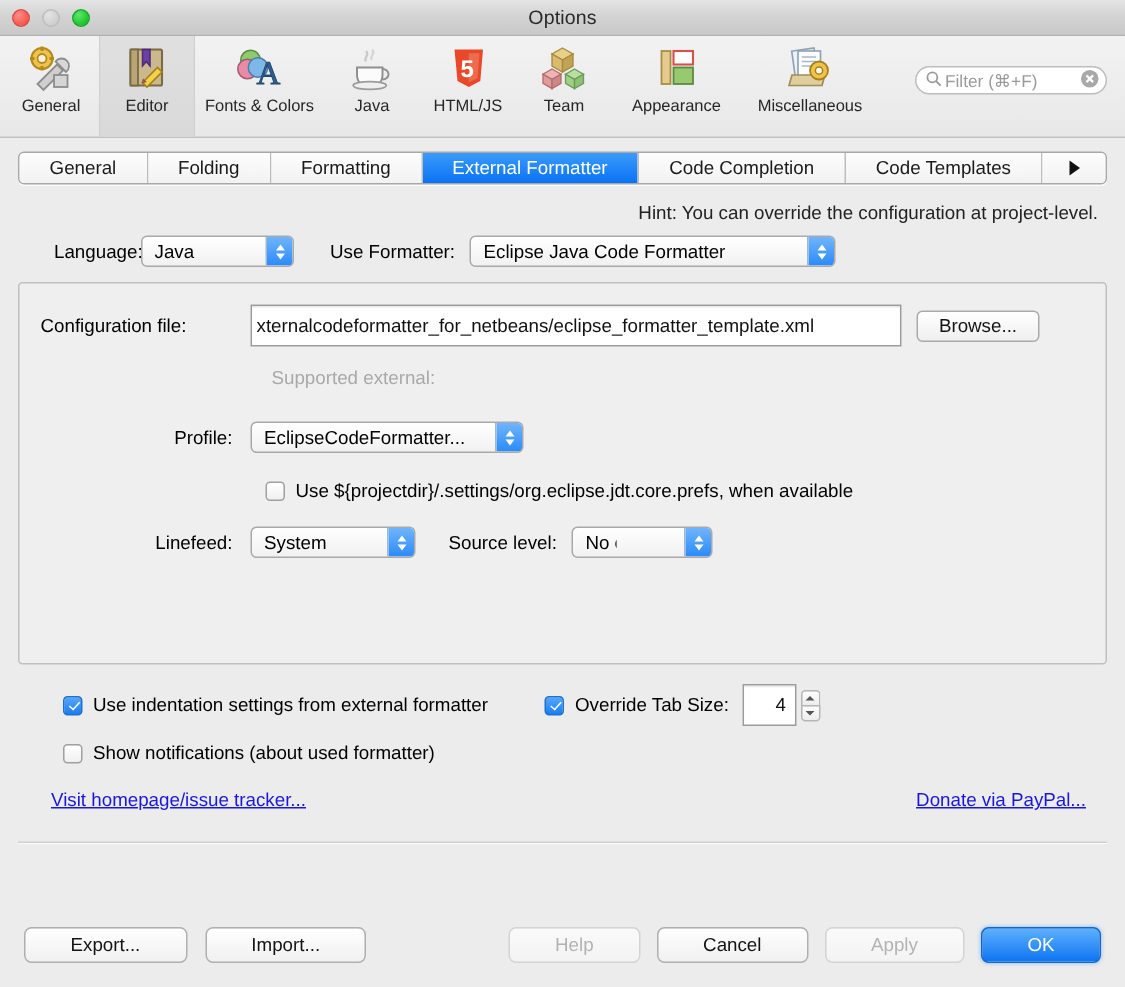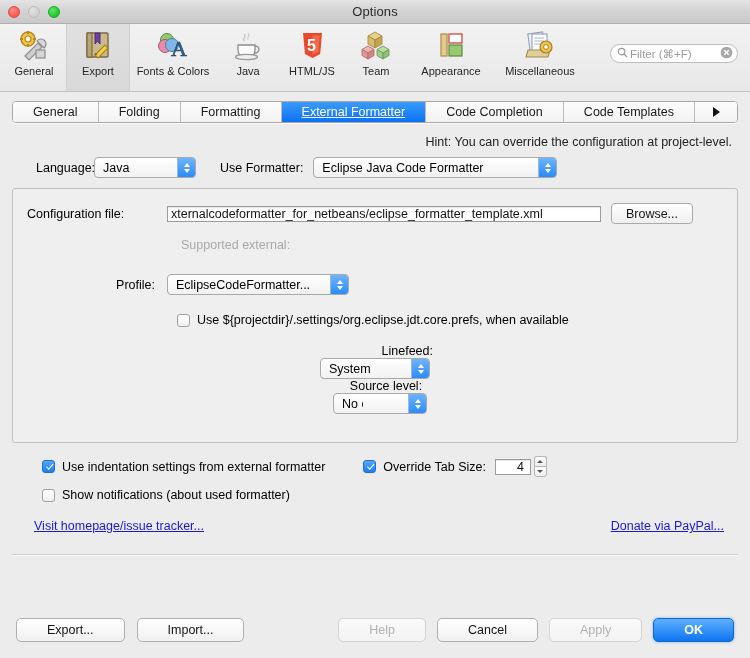--- a/index.html
+++ b/index.html
@@ -148,21 +148,20 @@
     color: #1a1a1a;
     background: linear-gradient(to bottom, #fdfdfd, #f2f2f2);
     border-right: 1px solid #bcbcbc;
     cursor: default;
     white-space: nowrap;
     padding: 0 6px;
   }
   .tab.active {
     background: linear-gradient(to bottom, #3b9bfb, #0a72f4);
     color: #fff;
-    text-decoration: underline;
   }
   .tab.arrow {
     flex: 0 0 30px;
     border-right: none;
     font-size: 9px;
   }
   .tri-right {
     width: 0; height: 0;
     border-left: 7px solid #111;
     border-top: 5px solid transparent;
@@ -247,21 +246,21 @@
     height: 255px;
     box-sizing: border-box;
     position: relative;
   }
   .panel-row {
     display: flex;
     align-items: center;
     padding: 0 14px;
   }
   .textfield {
-    height: 16px;
+    height: 28px;
     border: 1px solid #9b9b9b;
     background: #fff;
     font-size: 12.5px;
     display: flex;
     align-items: center;
     padding: 0 3px;
     box-sizing: border-box;
     overflow: hidden;
     white-space: nowrap;
     color: #111;
@@ -404,21 +403,20 @@
   .bbtn.disabled {
     color: #b3b3b3;
     background: linear-gradient(to bottom, #fafafa, #f3f3f3);
     border-color: #d4d4d4;
   }
   .bbtn.default {
     background: linear-gradient(to bottom, #5fb0fd, #0d75f2);
     border-color: #1268c8;
     color: #fff;
     box-shadow: 0 0 3px rgba(40,130,240,0.55);
-    font-weight: bold;
   }
   .spacer { flex: 1 1 auto; }
 
   
   .ticon svg { display:block; }
 </style>
 </head>
 <body>
 
 <div class="window">
@@ -458,21 +456,21 @@
     <div class="tool selected">
       <div class="ticon">
         <svg viewBox="0 0 34 34" width="34" height="34">
           <rect x="6" y="4" width="21" height="24" rx="1" fill="#cbb98d" stroke="#7a6b44" stroke-width="1.4"></rect>
           <rect x="6" y="4" width="5" height="24" fill="#b9a473" stroke="#7a6b44" stroke-width="1.2"></rect>
           <path d="M14 4 h5 v11 l-2.5 -3 l-2.5 3 z" fill="#6c3fa8" stroke="#4a2a75" stroke-width="1"></path>
           <path d="M14 26 l10 -10 l3 3 l-10 10 z" fill="#f2d24a" stroke="#a5801a" stroke-width="1.1"></path>
           <path d="M14 26 l2 -0.5 l-1.4 -1.4 z" fill="#e8a0a0" stroke="#8d5050" stroke-width="0.9"></path>
         </svg>
       </div>
-      <div class="tlabel">Export</div>
+      <div class="tlabel">Editor</div>
     </div>
 
     <div class="tool wide">
       <div class="ticon">
         <svg viewBox="0 0 34 34" width="34" height="34">
           <circle cx="11" cy="11" r="6.5" fill="#8dcb6b" stroke="#5c8b43" stroke-width="1"></circle>
           <circle cx="9" cy="17" r="6.5" fill="#e98aa7" stroke="#a75a73" stroke-width="1"></circle>
           <circle cx="16" cy="16" r="6.5" fill="#7fb8e8" stroke="#4e7ea8" stroke-width="1"></circle>
           <text x="15" y="27" font-family="Liberation Serif, serif" font-size="22" fill="#2f5f92" stroke="#1f4569" stroke-width="0.6">A</text>
         </svg>
@@ -643,21 +641,21 @@
               <i class="dn"></i>
             </span>
         </div>
       </div>
 
       <div class="panel-row" style="margin-top:18px; padding-left:164px;">
         <span class="chk"></span>
         <span class="chk-label">Use ${projectdir}/.settings/org.eclipse.jdt.core.prefs, when available</span>
       </div>
 
-      <div class="panel-row" style="margin-top:17px;flex-direction:column;">
+      <div class="panel-row" style="margin-top:17px;">
         <span class="lbl" style="width:140px; text-align:right; padding-right:12px; box-sizing:border-box;">Linefeed:</span>
         <div class="combo" style="width:110px;justify-content:space-between;">
           <span class="ctext">System</span>
           <span class="carrows">
               <i class="up"></i>
               <i class="dn"></i>
             </span>
         </div>
         <span class="lbl" style="margin-left:22px;">Source level:</span>
         <div class="combo" style="width:94px; margin-left:10px;gap:45px;">

